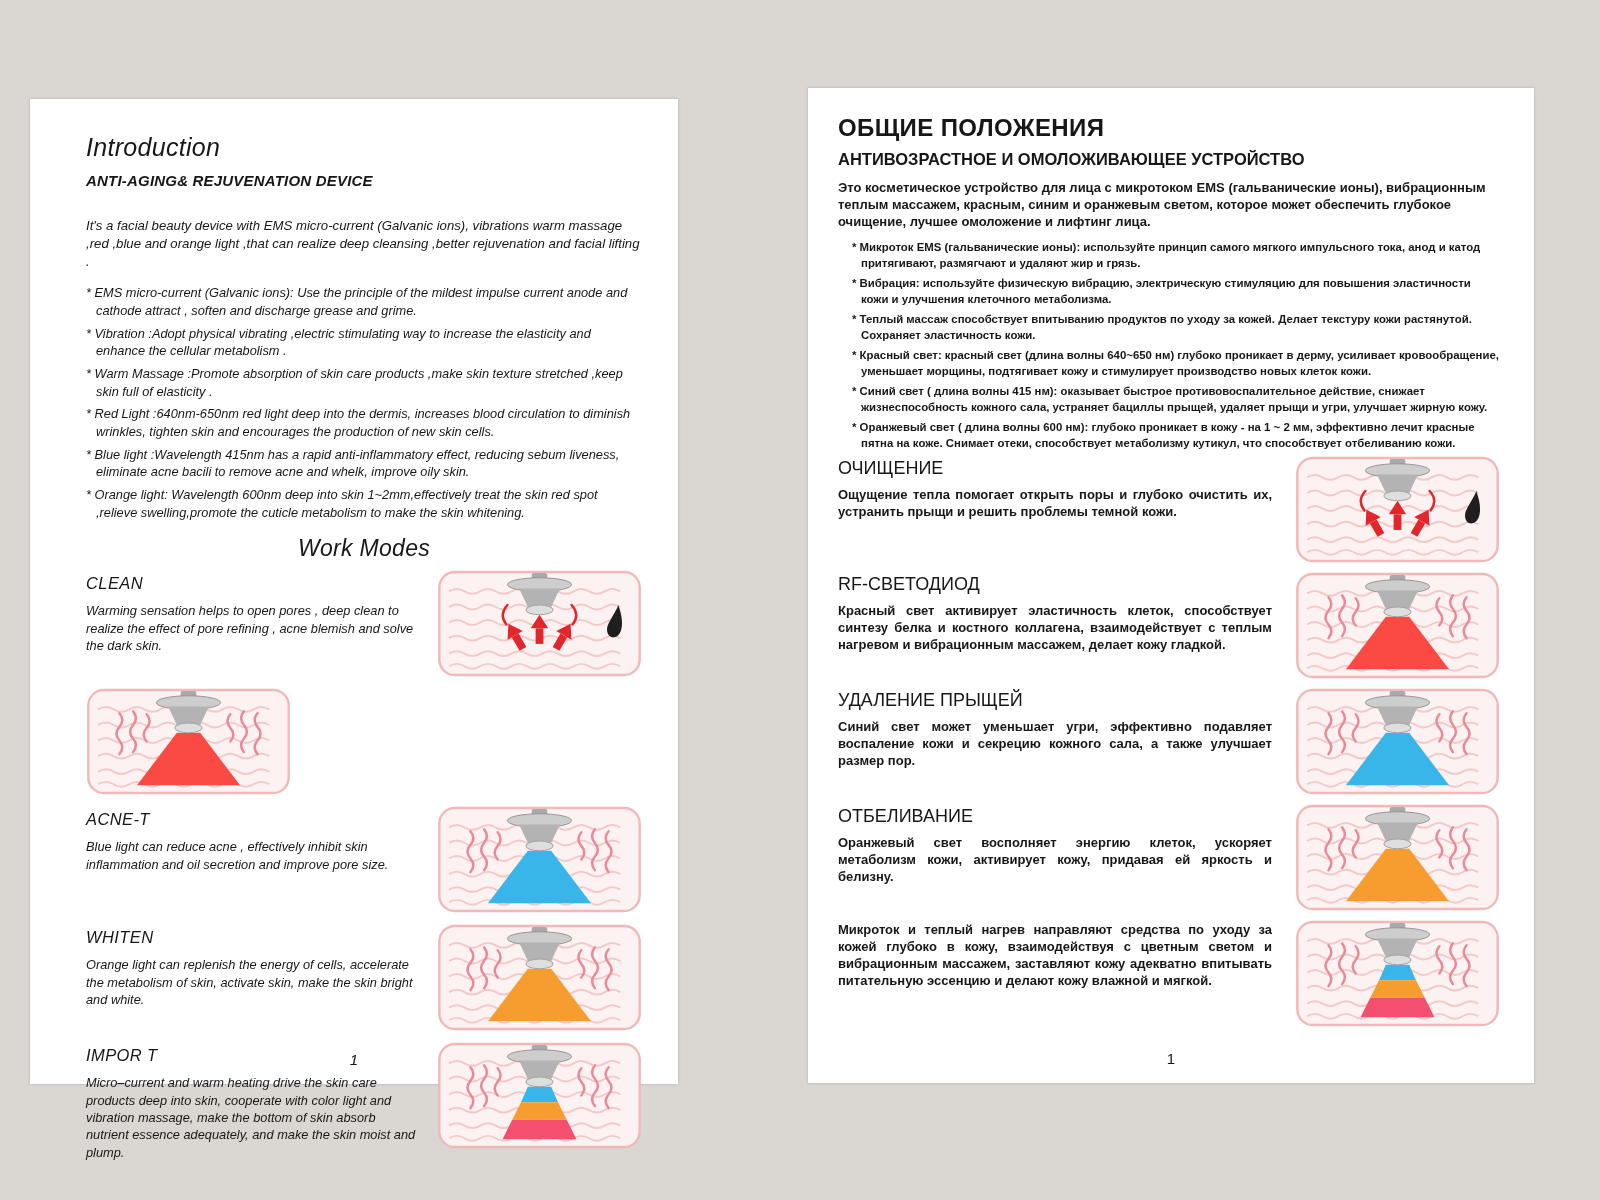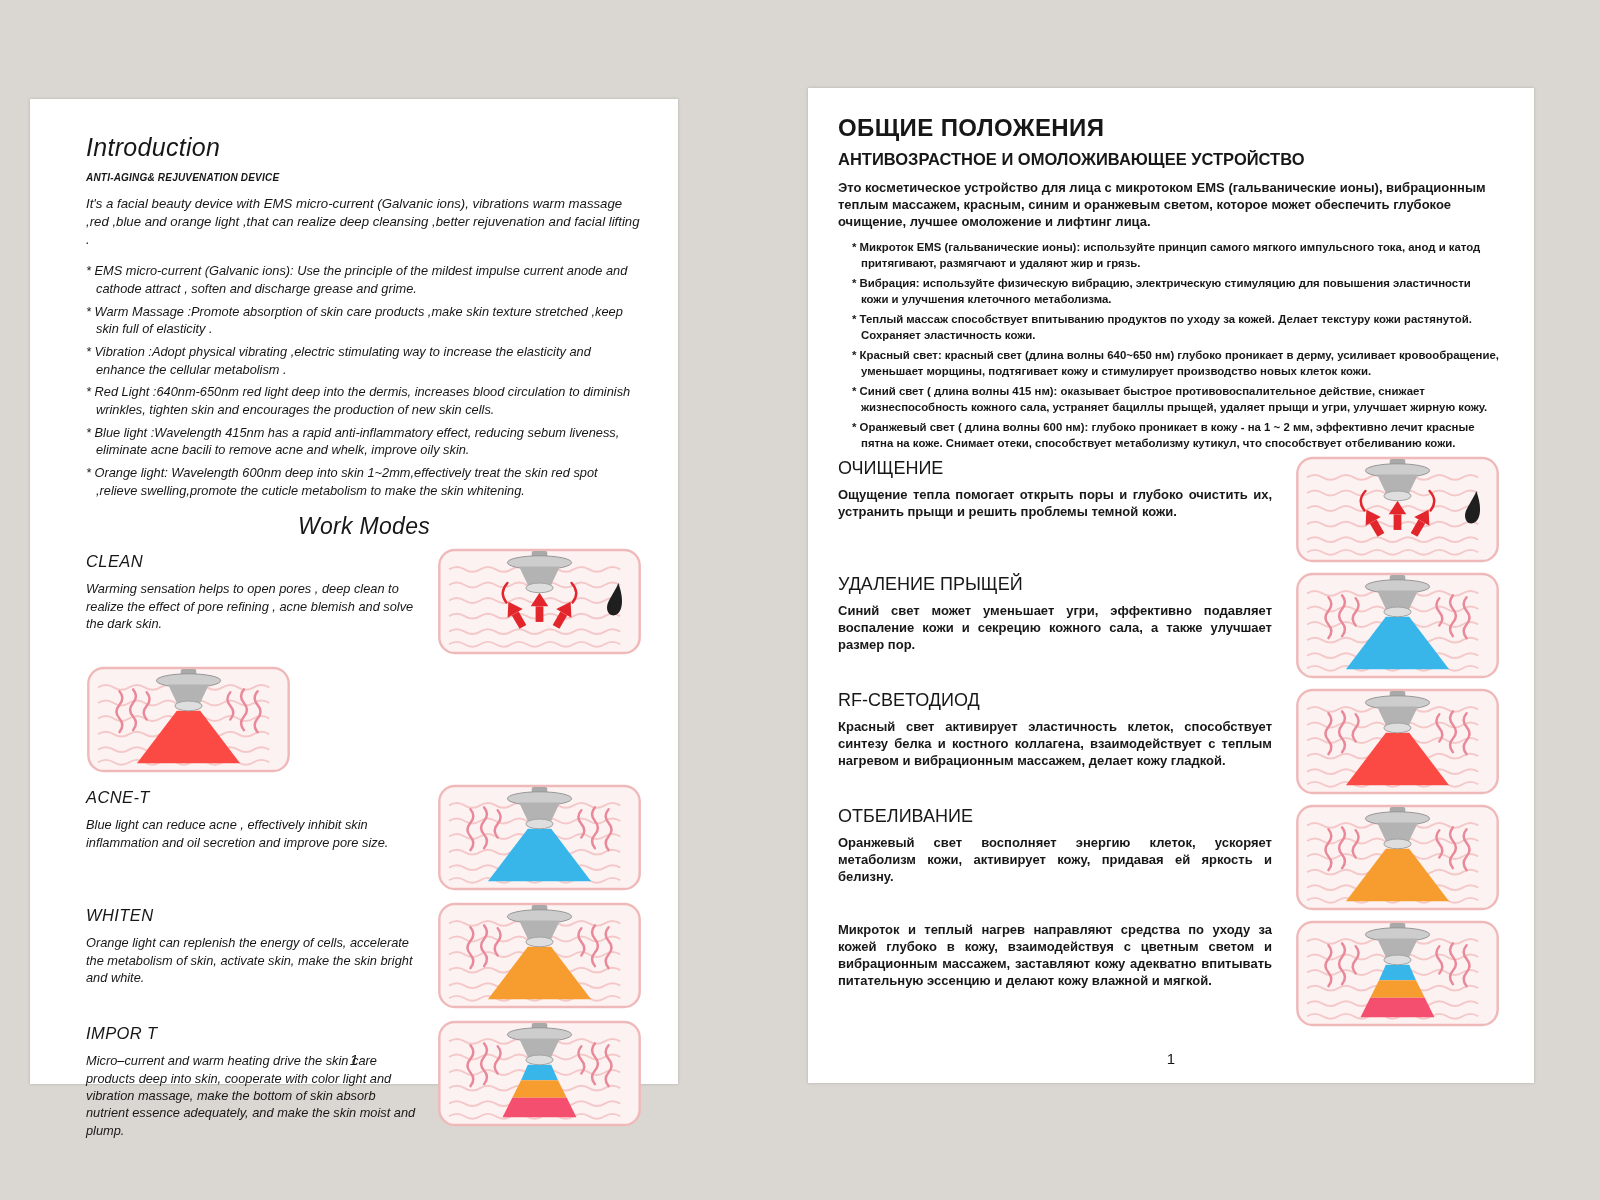--- a/index.html
+++ b/index.html
@@ -12,21 +12,21 @@
   .page {
     position:absolute;
     background:#ffffff;
     box-shadow:0 0 3px rgba(0,0,0,0.18);
   }
   #left-page  { left:30px;  top:99px; width:648px; height:985px; padding:34px 36px 0 56px;font-style:italic; }
   #right-page { left:808px; top:88px; width:726px; height:995px; padding:26px 34px 0 30px; }
 
   
   .en-title { font-size:25px; font-weight:400; letter-spacing:0.3px; margin-bottom:10px; }
-  .en-subtitle { font-size:10px; font-weight:700; margin-bottom:12px; letter-spacing:0.2px; }
+  .en-subtitle { font-size:15px; font-weight:700; margin-bottom:28px; letter-spacing:0.2px; }
   .en-intro { font-size:13.2px; line-height:1.35; margin-bottom:14px; }
   .en-bullets p {
     font-size:12.8px; line-height:1.38;
     padding-left:10px; text-indent:-10px;
     margin-bottom:5px;
   }
   .en-section-title { font-size:23px; font-weight:400; margin:14px 0 8px 0; letter-spacing:0.3px;text-align:center; }
   .mode-row { display:flex; gap:19px; margin-bottom:11px; }
   .mode-text { flex:1; padding-top:4px; }
   .mode-label-en { font-size:16.5px; font-weight:400; letter-spacing:0.4px; margin-bottom:9px; }
@@ -104,22 +104,22 @@
   </defs>
 </svg>
 
 <div class="page" id="left-page">
   <h1 class="en-title">Introduction</h1>
   <h2 class="en-subtitle">ANTI-AGING&amp; REJUVENATION DEVICE</h2>
   <p class="en-intro">It's a facial beauty device with EMS micro-current (Galvanic ions), vibrations warm massage ,red ,blue and orange light ,that can realize deep cleansing ,better rejuvenation and facial lifting .</p>
 
   <div class="en-bullets">
     <p>* EMS micro-current (Galvanic ions): Use the principle of the mildest impulse current anode and cathode attract , soften and discharge grease and grime.</p>
+    <p>* Vibration :Adopt physical vibrating ,electric stimulating way to increase the elasticity and enhance the cellular metabolism .</p>
     <p>* Warm Massage :Promote absorption of skin care products ,make skin texture stretched ,keep skin full of elasticity .</p>
-    <p>* Vibration :Adopt physical vibrating ,electric stimulating way to increase the elasticity and enhance the cellular metabolism .</p>
     <p>* Red Light :640nm-650nm red light deep into the dermis, increases blood circulation to diminish wrinkles, tighten skin and encourages the production of new skin cells.</p>
     <p>* Blue light :Wavelength 415nm has a rapid anti-inflammatory effect, reducing sebum liveness, eliminate acne bacili to remove acne and whelk, improve oily skin.</p>
     <p>* Orange light: Wavelength 600nm deep into skin 1~2mm,effectively treat the skin red spot ,relieve swelling,promote the cuticle metabolism to make the skin whitening.</p>
   </div>
 
   <h1 class="en-section-title">Work Modes</h1>
 
   <div class="mode-row">
     <div class="mode-text">
       <div class="mode-label-en">CLEAN</div>
@@ -217,42 +217,42 @@
         <use href="#waves"></use>
       <use href="#cleanmarks" stroke="#e2262b"></use>
       <use href="#arrows" fill="#e2262b"></use>
       <use href="#dev"></use>
         <use href="#drop"></use>
     </svg>
   </div>
 
   <div class="mode-row">
     <div class="mode-text">
+      <div class="mode-label-ru">RF-СВЕТОДИОД</div>
+      <div class="mode-desc-ru">Красный свет активирует эластичность клеток, способствует синтезу белка и костного коллагена, взаимодействует с теплым нагревом и вибрационным массажем, делает кожу гладкой.</div>
+    </div>
+    <svg class="illus" viewBox="0 0 210 110">
+      <use href="#frame"></use>
+        <use href="#waves"></use>
+      <use href="#squig" stroke="#e98898"></use>
+      <use href="#cone" fill="#fb4a43"></use>
+      <use href="#dev"></use>
+    </svg>
+  </div>
+
+  <div class="mode-row">
+    <div class="mode-text">
       <div class="mode-label-ru">УДАЛЕНИЕ ПРЫЩЕЙ</div>
       <div class="mode-desc-ru">Синий свет может уменьшает угри, эффективно подавляет воспаление кожи и секрецию кожного сала, а также улучшает размер пор.</div>
     </div>
     <svg class="illus" viewBox="0 0 210 110">
       <use href="#frame"></use>
         <use href="#waves"></use>
       <use href="#squig" stroke="#e98898"></use>
       <use href="#cone" fill="#38b6ea"></use>
-      <use href="#dev"></use>
-    </svg>
-  </div>
-
-  <div class="mode-row">
-    <div class="mode-text">
-      <div class="mode-label-ru">RF-СВЕТОДИОД</div>
-      <div class="mode-desc-ru">Красный свет активирует эластичность клеток, способствует синтезу белка и костного коллагена, взаимодействует с теплым нагревом и вибрационным массажем, делает кожу гладкой.</div>
-    </div>
-    <svg class="illus" viewBox="0 0 210 110">
-      <use href="#frame"></use>
-        <use href="#waves"></use>
-      <use href="#squig" stroke="#e98898"></use>
-      <use href="#cone" fill="#fb4a43"></use>
       <use href="#dev"></use>
     </svg>
   </div>
 
   <div class="mode-row">
     <div class="mode-text">
       <div class="mode-label-ru">ОТБЕЛИВАНИЕ</div>
       <div class="mode-desc-ru">Оранжевый свет восполняет энергию клеток, ускоряет метаболизм кожи, активирует кожу, придавая ей яркость и белизну.</div>
     </div>
     <svg class="illus" viewBox="0 0 210 110">

